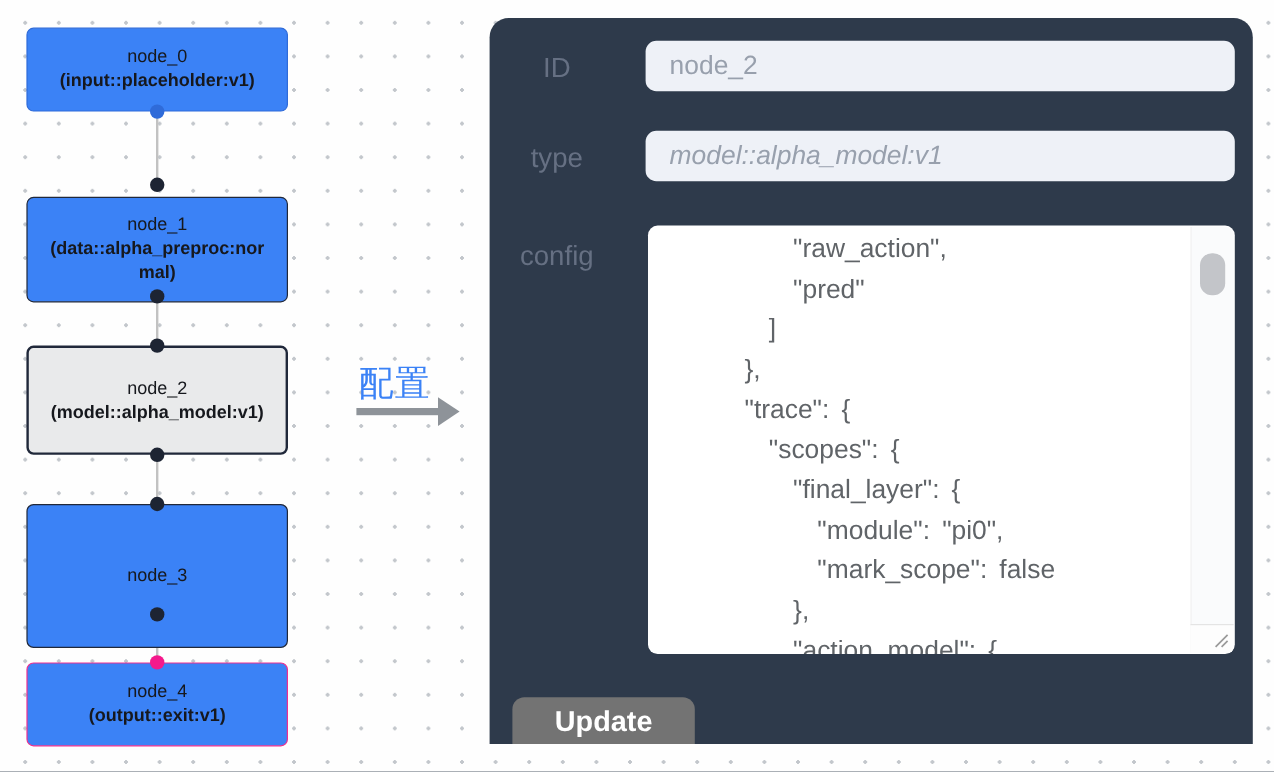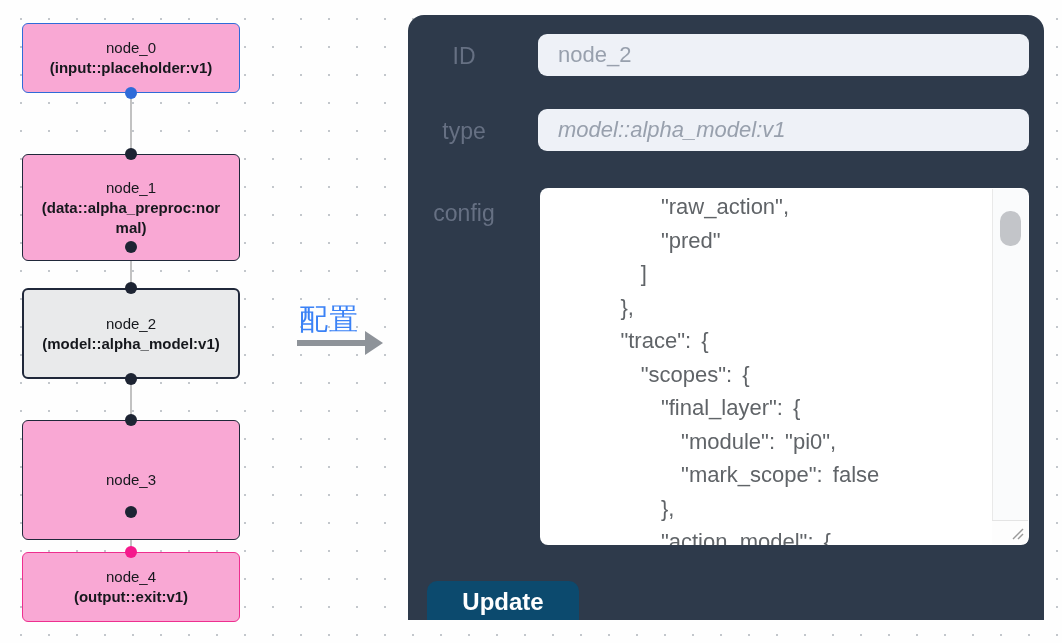--- a/index.html
+++ b/index.html
@@ -9,21 +9,21 @@
     background-color:#fefefe;
     background-image:radial-gradient(circle,#c3c7cc 1.3px,transparent 1.5px);
     background-size:28px 28px;
     background-position:7px 5px;
     position:relative;
   }
 
   
   .node {
     position:absolute; left:22px; width:218px;
-    background:#f9a8d4; border:1.5px solid #20283a; border-radius:6px;
+    background:#3b82f6; border:1.5px solid #20283a; border-radius:6px;
     display:flex; flex-direction:column; justify-content:center; align-items:center;
     text-align:center; color:#16181d; font-size:15px; line-height:20px;
     padding:2px 15px; z-index:2;
   }
   .node .sub { word-break:break-all;font-weight:bold; }
   .node.v-input  { border-color:#2f6bd9; }
   .node.v-output { border-color:#ee2f8f; }
   .node.v-selected { background:#e9eaeb; border-width:2.5px; }
 
   .edge {
@@ -86,41 +86,41 @@
     background:#c3c5c9; border-radius:10px;
   }
   .resize-box {
     position:absolute; left:-1px; right:0; bottom:0; height:24px;
     border-top:1px solid #e4e4e4; background:#fdfdfd;
   }
   .resize-box svg { position:absolute; right:3px; bottom:3px; }
 
   .update-btn {
     position:absolute; left:19px; top:566px; width:152px; height:52px;
-    background:#0c4a6e; color:#ffffff; border:none; border-radius:10px;
+    background:#737373; color:#ffffff; border:none; border-radius:10px;
     font-size:24px; font-weight:600; text-align:center;
     font-family:"Liberation Sans","DejaVu Sans",sans-serif; cursor:pointer;
     padding-bottom:10px;
   }
 </style>
 </head>
 <body>
 
 <div>
 
   <div class="edge" style="top:93px;height:61px"></div>
   <div class="edge" style="top:247px;height:41px"></div>
   <div class="edge" style="top:379px;height:41px"></div>
   <div class="edge" style="top:512px;height:40px"></div>
 
   <div class="node v-input" style="top:23px;height:70px">
     <div class="title">node_0</div>
     <div class="sub">(input::placeholder:v1)</div>
   </div>
-  <div class="node" style="top:154px;height:107px">
+  <div class="node" style="top:164px;height:88px">
     <div class="title">node_1</div>
     <div class="sub">(data::alpha_preproc:normal)</div>
   </div>
   <div class="node v-selected" style="top:288px;height:91px">
     <div class="title">node_2</div>
     <div class="sub">(model::alpha_model:v1)</div>
   </div>
   <div class="node" style="top:420px;height:120px">
     <div class="title">node_3</div>
   </div>

